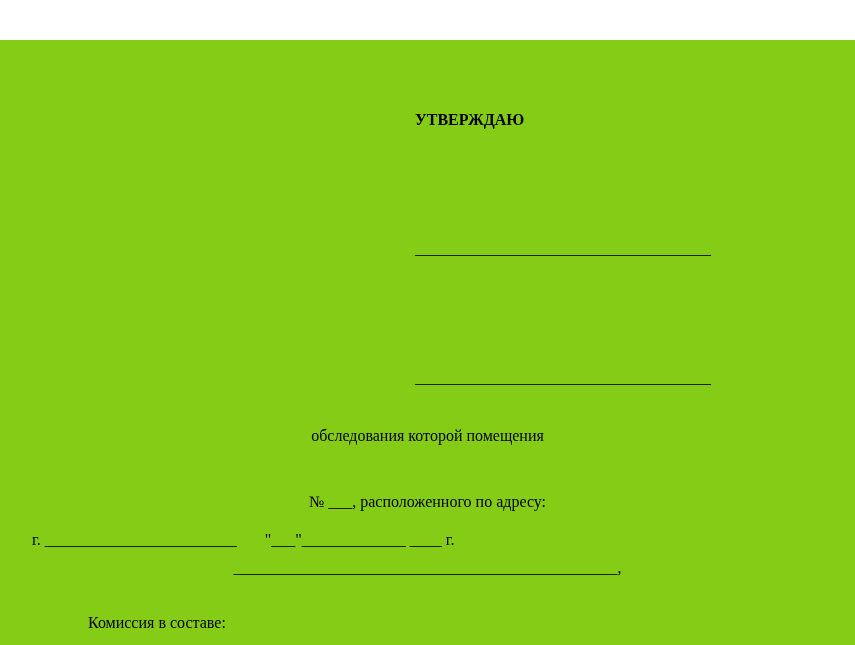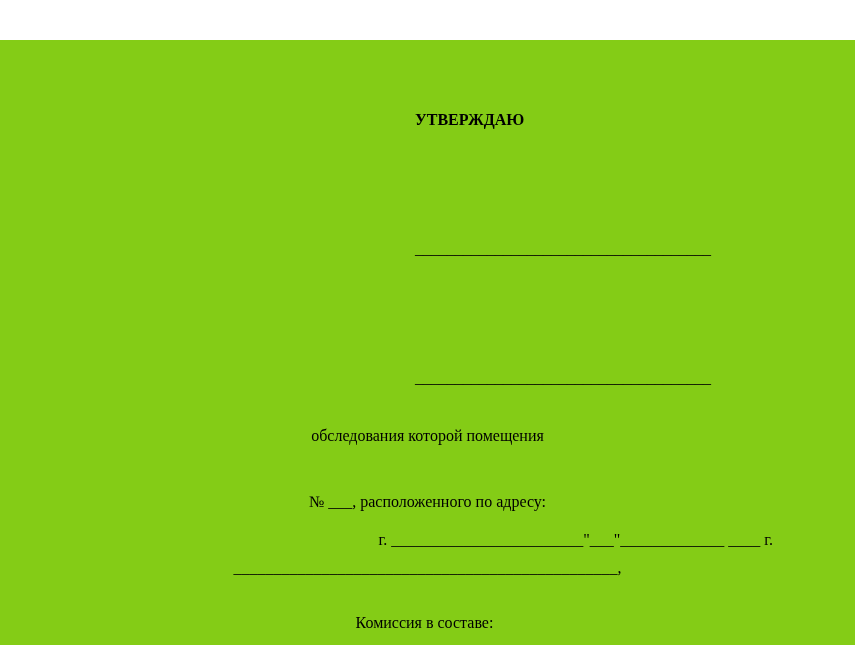--- a/index.html
+++ b/index.html
@@ -36,33 +36,34 @@
     line-height: 22px;
     white-space: pre;
   }
   .title-block .line { min-height: 22px; }
   .date-row {
     position: absolute;
     left: 32px;
     right: 82px;
     top: 489px;
     display: flex;
-    justify-content: flex-end;
+    justify-content: flex-start;
     white-space: pre;
     line-height: 21.5px;
+    gap: 28px;
   }
   .commission-block {
     position: absolute;
     left: 85px;
     top: 529px;
     line-height: 21.5px;
     white-space: pre;
   }
   .commission-block .line { min-height: 21.5px; }
-  .commission-heading { padding-left: 3px; text-align: center; }
+  .commission-heading { padding-left: 3px; }
 </style>
 </head>
 <body>
 
 <div class="page">
 
   <div class="approve-block">
     <div class="line bold">УТВЕРЖДАЮ</div>
     <div class="line"></div>
     <div class="line">_____________________________________</div>

